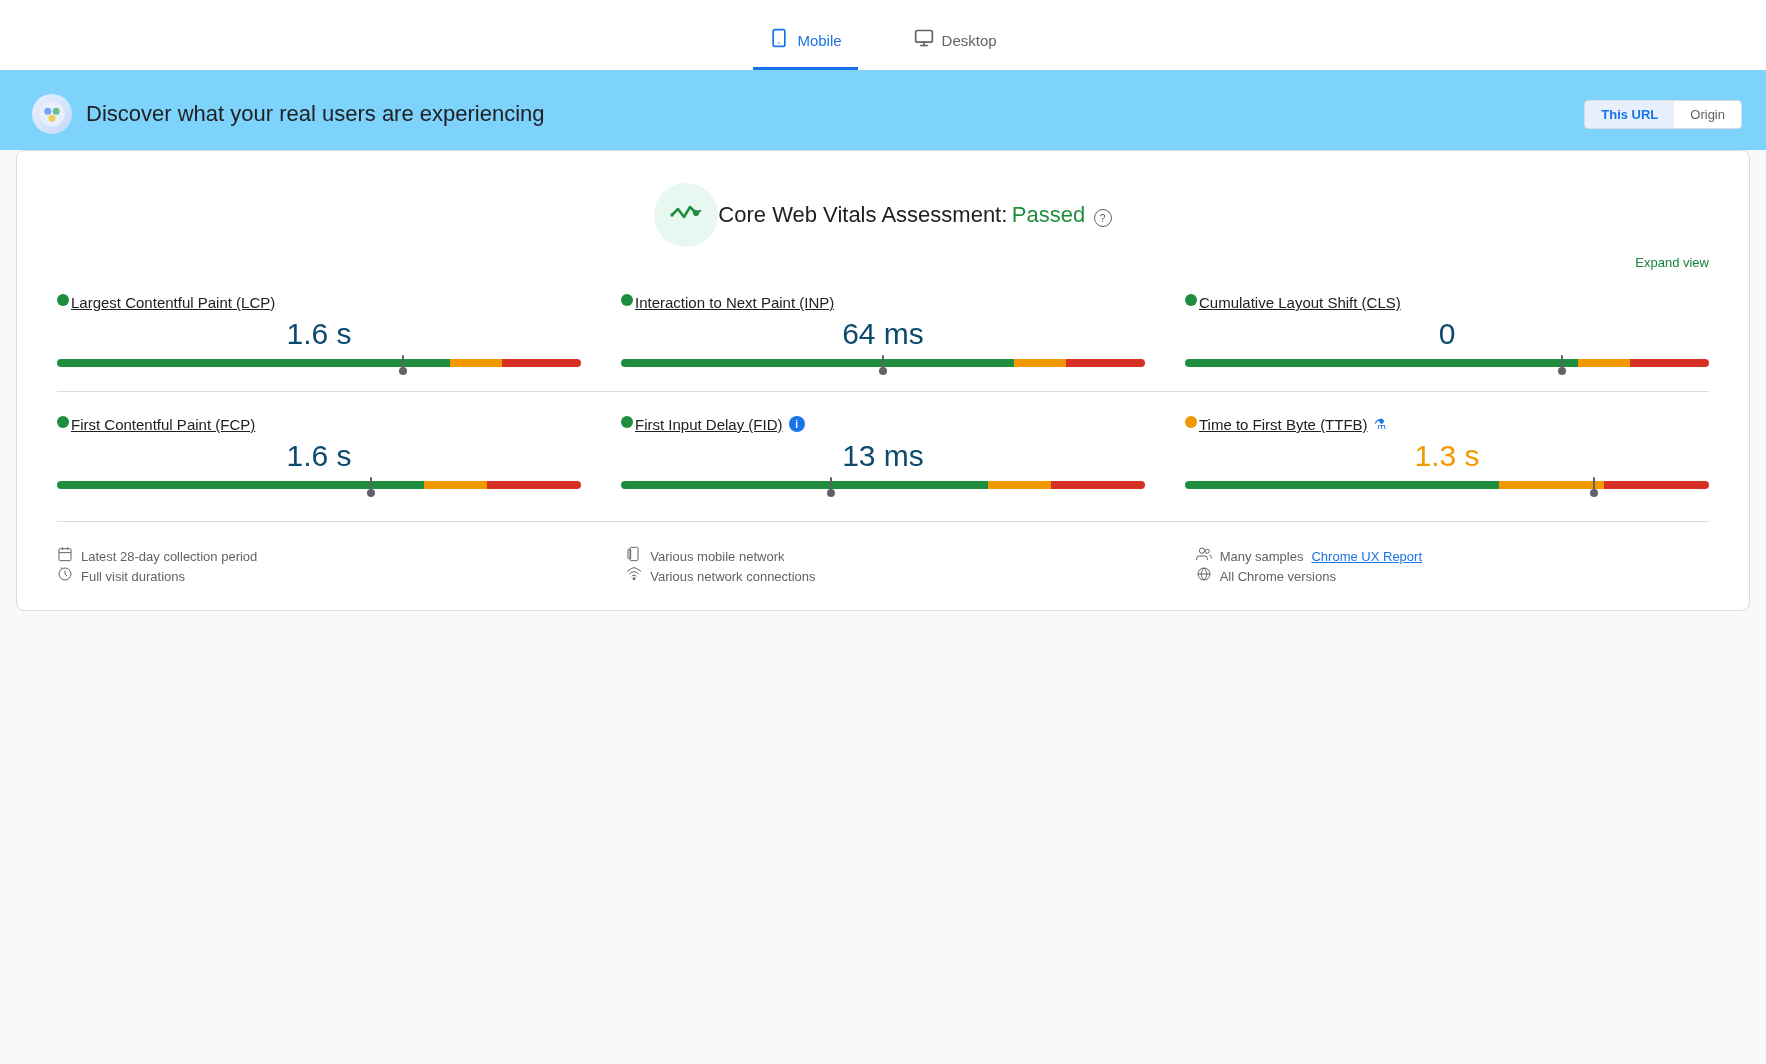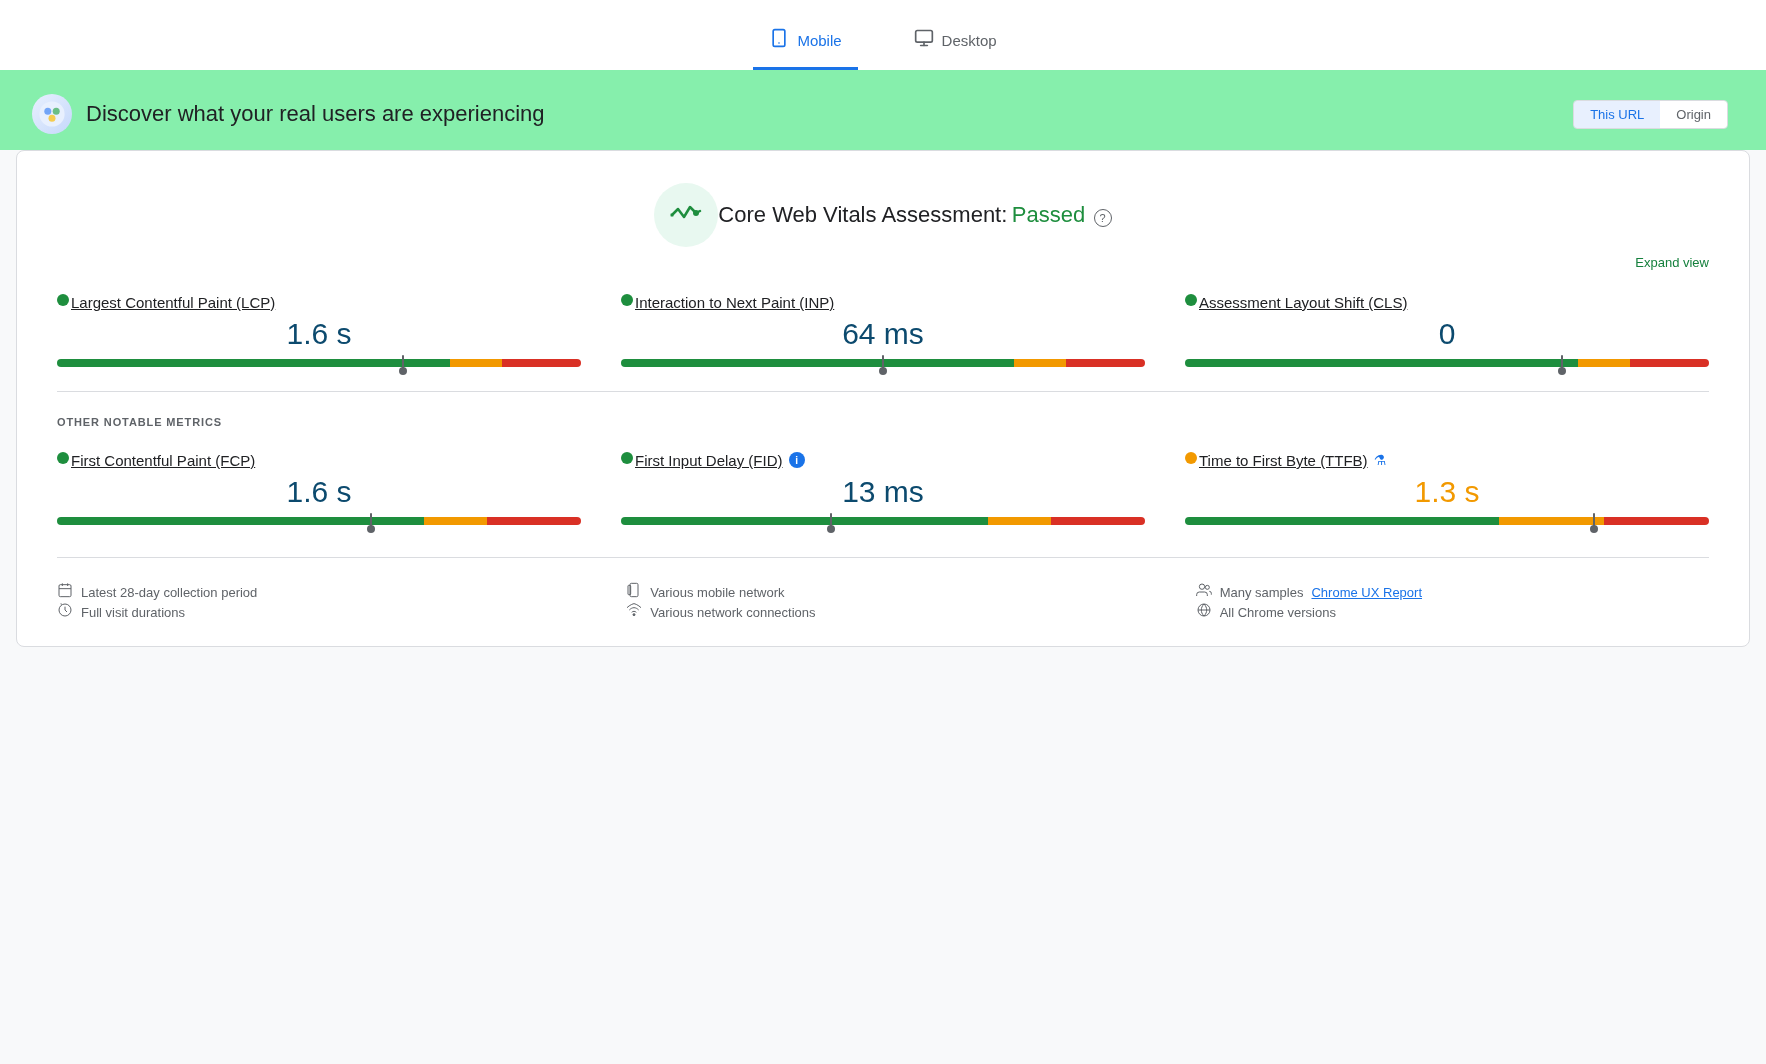--- a/index.html
+++ b/index.html
@@ -39,22 +39,22 @@
     }
 
     .tab-icon {
       font-size: 18px;
     }
 
     .header-section {
       display: flex;
       align-items: center;
       justify-content: space-between;
-      padding: 24px 38px 16px 32px;
-      background: #86efac;
+      padding: 24px 24px 16px 32px;
+      background: #7dd3fc;
     }
 
     .header-left {
       display: flex;
       align-items: center;
       gap: 14px;
     }
 
     .header-avatar {
       width: 40px;
@@ -85,21 +85,21 @@
       font-size: 13px;
       cursor: pointer;
       background: white;
       border: none;
       color: #5f6368;
     }
 
     .url-origin-btn.active {
       background: #e8f0fe;
       color: #1a73e8;
-      font-weight: 400;
+      font-weight: 700;
     }
 
     .main-card {
       margin: 0 16px 16px 16px;
       background: white;
       border: 1px solid #dadce0;
       border-radius: 8px;
       padding: 32px 40px 24px;
     }
 
@@ -390,37 +390,36 @@
             <div class="bar-green" style="width: 75%;"></div>
             <div class="bar-orange" style="width: 10%;"></div>
             <div class="bar-red" style="width: 15%;"></div>
           </div>
           <div class="progress-marker" style="left: 50%;"></div>
         </div>
       </div>
       <div class="metric-item">
         <div class="metric-label">
           <span class="metric-dot green"></span>
-          <span class="metric-link">Assessment Layout Shift (CLS)</span>
+          <span class="metric-link">Cumulative Layout Shift (CLS)</span>
         </div>
         <div class="metric-value">0</div>
         <div class="progress-bar-container">
           <div class="progress-bar-track">
             <div class="bar-green" style="width: 75%;"></div>
             <div class="bar-orange" style="width: 10%;"></div>
             <div class="bar-red" style="width: 15%;"></div>
           </div>
           <div class="progress-marker" style="left: 72%;"></div>
         </div>
       </div>
     </div>
 
   <hr class="divider">
 
-  <div class="other-metrics-label">OTHER NOTABLE METRICS</div>
 
   <div class="metrics-grid" id="other-metrics-container">
       <div class="metric-item">
         <div class="metric-label">
           <span class="metric-dot green"></span>
           <span class="metric-link">First Contentful Paint (FCP)</span>
         </div>
         <div class="metric-value">1.6 s</div>
         <div class="progress-bar-container">
           <div class="progress-bar-track">

